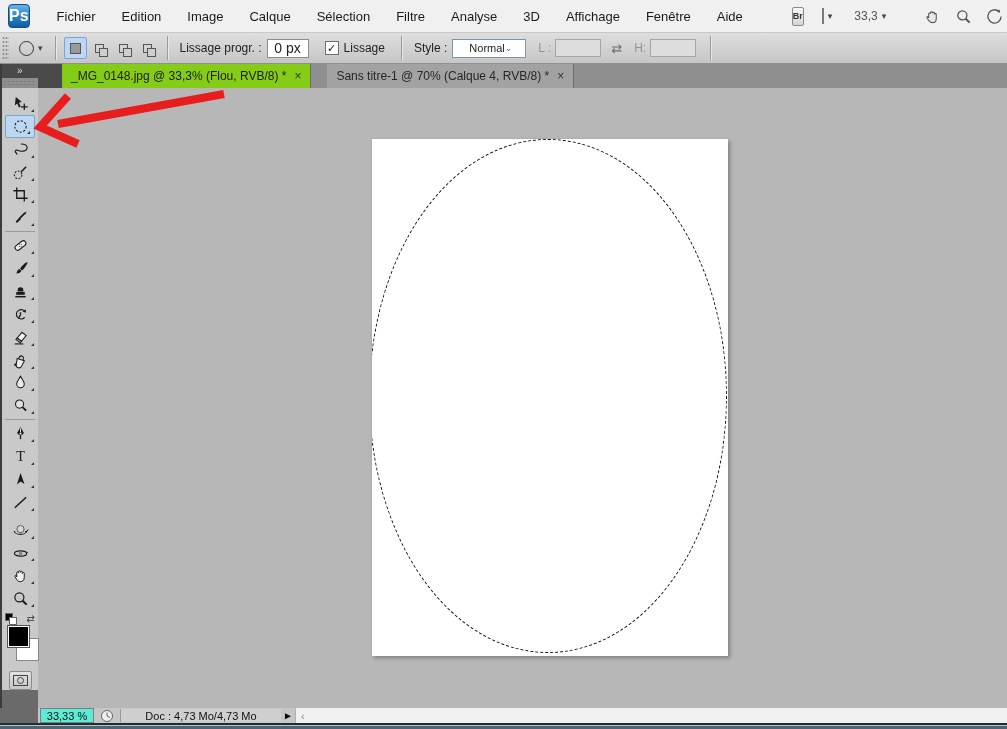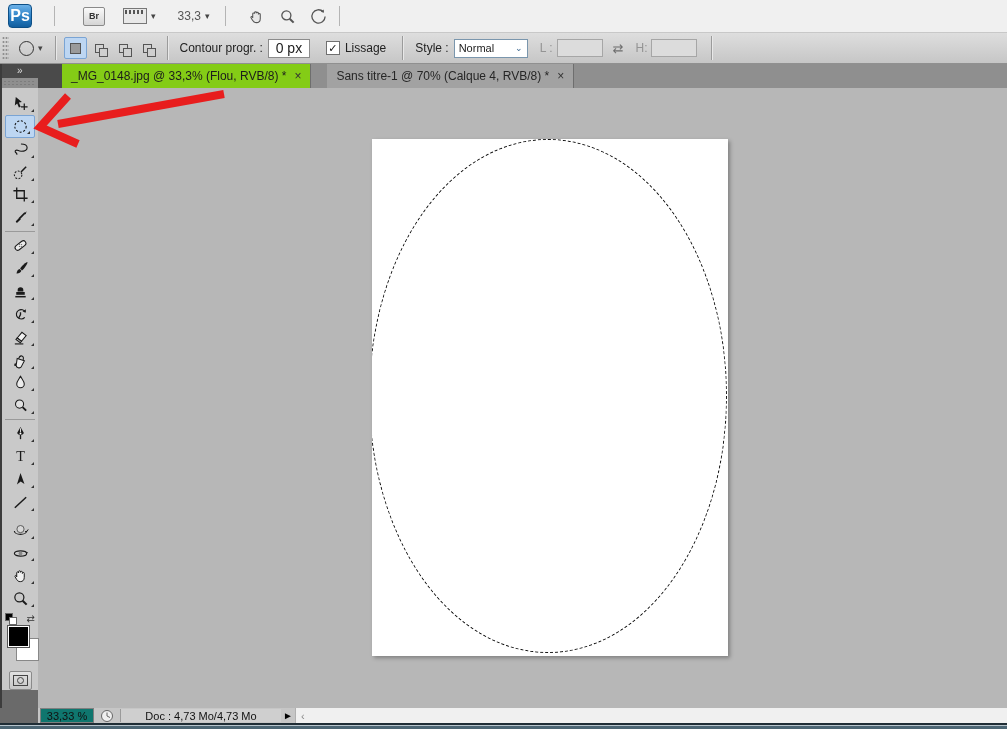--- a/index.html
+++ b/index.html
@@ -39,21 +39,21 @@
   .mode-btn{width:21px;height:20px;display:flex;align-items:center;justify-content:center;border:1px solid transparent;border-radius:2px;}
   .mode-btn.sel{background:#bdd6f2;border-color:#7aa4d4;}
   .mode-btn .sq{width:9px;height:9px;border:1px solid #555;background:#9a9a9a;}
   .mode-btn .sq2{width:7px;height:7px;border:1px solid #555;background:transparent;position:relative;}
   .mode-btn .sq2::after{content:"";position:absolute;left:3px;top:3px;width:7px;height:7px;border:1px solid #555;background:#cfcfcf;}
   .ob-input{width:40px;height:17px;background:#fff;border:1px solid #8c8c8c;font-size:14px;
     display:flex;align-items:center;justify-content:center;margin-left:5px;}
   .checkbox{width:12px;height:12px;background:#fff;border:1px solid #707070;font-size:11px;line-height:11px;
     display:flex;align-items:center;justify-content:center;margin:0 5px 0 16px;color:#111;}
   .combo{width:74px;height:19px;background:#fff;border:1px solid #7a96ad;margin-left:5px;
-    display:flex;align-items:center;justify-content:space-between;padding:0 4px;box-sizing:border-box;font-size:11px;}
+    display:flex;align-items:center;justify-content:space-between;padding:0 16px;box-sizing:border-box;font-size:11px;}
   .combo .chev{color:#3f6a92;font-size:9px;}
   .dim-label{color:#949494;margin-left:12px;}
   .dim-input{width:44px;height:16px;background:#dcdcdc;border:1px solid #a6a6a6;margin-left:4px;}
   .swap-glyph{color:#6e6e6e;font-size:13px;margin-left:10px;}
   .refine-btn{height:21px;padding:0 12px;margin-left:8px;border:1px solid #707070;border-radius:2px;
     background:linear-gradient(#f7f7f7,#dadada);font-size:12px;color:#111;display:flex;align-items:center;}
 
   
   .tabrow{position:absolute;left:0;top:64px;width:1007px;height:24px;background:#8f8f8f;}
   .panel-head{position:absolute;left:0;top:0;width:62px;height:14px;background:#4a4a4a;
@@ -97,41 +97,54 @@
   .canvas{position:absolute;left:38px;top:88px;width:969px;height:620px;background:#b7b7b7;}
   .document{position:absolute;left:334px;top:51px;width:356px;height:517px;background:#fff;
     overflow:hidden;box-shadow:2px 2px 4px rgba(0,0,0,0.3);}
   .ants{position:absolute;left:-3px;top:0px;width:358px;height:514px;border:1px dashed #111;
     border-radius:50%;box-sizing:border-box;}
 
   
   .statusbar{position:absolute;left:0;top:708px;width:1007px;height:15px;background:#c6c6c6;
     display:flex;align-items:center;font-size:11px;color:#111;}
   .sb-dark{width:38px;height:15px;background:#6a6a6a;flex:none;}
-  .sb-zoom{width:52px;height:13px;background:#0f766e;border:1px solid #7f7f7f;margin-left:2px;
+  .sb-zoom{width:52px;height:13px;background:#5eead4;border:1px solid #7f7f7f;margin-left:2px;
     display:flex;align-items:center;justify-content:center;flex:none;}
   .sb-clock{margin:0 6px;display:flex;align-items:center;}
   .sb-doc{width:160px;height:13px;background:#cfcfcf;border-left:1px solid #9a9a9a;
     display:flex;align-items:center;justify-content:center;flex:none;}
   .sb-expand{width:14px;font-size:10px;color:#000;text-align:center;flex:none;}
   .sb-scroll{flex:1;height:15px;background:#f0f0f0;border-left:1px solid #b0b0b0;
     display:flex;align-items:center;color:#8a8a8a;font-size:11px;padding-left:5px;box-sizing:border-box;}
 
   .windowedge{position:absolute;left:0;top:723px;width:1007px;height:6px;background:#4c6674;
     border-top:2px solid #1f2d35;box-shadow:inset 0 1px 0 #b6c3cb;box-sizing:border-box;}
 
   .arrow-overlay{position:absolute;left:0;top:0;width:1007px;height:729px;pointer-events:none;z-index:60;}
 </style>
 </head>
 <body>
 
 <div id="app">
 
   <div class="menubar">
     <div class="ps-logo">Ps</div>
+    <div style="display:flex">
+        <span class="menu-item">Fichier</span>
+        <span class="menu-item">Edition</span>
+        <span class="menu-item">Image</span>
+        <span class="menu-item">Calque</span>
+        <span class="menu-item">Sélection</span>
+        <span class="menu-item">Filtre</span>
+        <span class="menu-item">Analyse</span>
+        <span class="menu-item">3D</span>
+        <span class="menu-item">Affichage</span>
+        <span class="menu-item">Fenêtre</span>
+        <span class="menu-item">Aide</span>
+      </div>
     <div class="mb-sep"></div>
     <div class="br-btn">Br</div>
     <div class="film-ic"></div>
     <span class="dd-arrow">▾</span>
     <span class="zoom-val">33,3</span>
     <span class="dd-arrow">▾</span>
     <div class="mb-sep" style="margin-left:12px"></div>
     <span class="appbar-ic">
       <svg viewBox="0 0 18 18">
           <path d="M5 10.5 V6.2 a1 1 0 0 1 2 0 V5 a1 1 0 0 1 2 0 v.6 a1 1 0 0 1 2 0 v1.2 a1 1 0 0 1 2 0 V11 c0 2.8 -1.6 4.5 -4.2 4.5 c-2 0 -3 -.8 -4 -2.5 l-1.6 -2.8 c-.5 -.9 .7 -1.7 1.4 -.9 Z" fill="#e8e8e8" stroke="#555" stroke-width="1.1"></path>
@@ -168,21 +181,21 @@
           <span class="sq2"></span>
         </div>
       <div class="mode-btn">
           <span class="sq2"></span>
         </div>
       <div class="mode-btn">
           <span class="sq2"></span>
         </div>
     </div>
     <div class="ob-sep"></div>
-    <span style="margin-left:4px">Contour progr. :</span>
+    <span style="margin-left:4px">Lissage progr. :</span>
     <div class="ob-input">0 px</div>
     <div class="checkbox">✓</div>
     <span>Lissage</span>
     <div class="ob-sep" style="margin-left:16px"></div>
     <span style="margin-left:4px">Style :</span>
     <div class="combo">
       <span>Normal</span>
       <span class="chev">⌄</span>
     </div>
     <span class="dim-label">L :</span>

